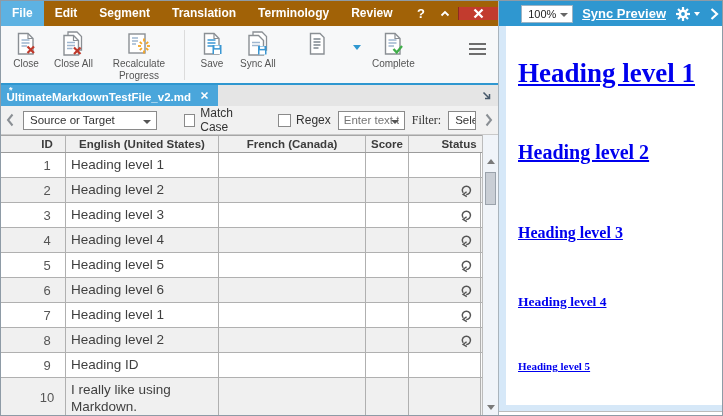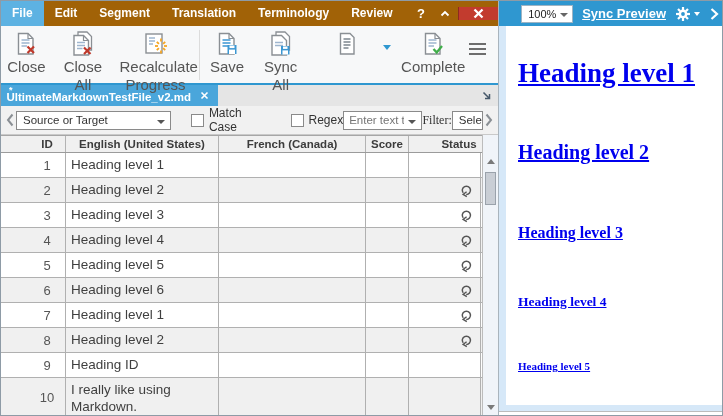--- a/index.html
+++ b/index.html
@@ -13,31 +13,31 @@
   #left-pane { position:absolute; left:0; top:0; width:497px; height:416px; display:flex; flex-direction:column; }
   .menubar { height:25px; background:#a16207; display:flex; align-items:stretch; flex:none; }
   .mitem { color:#fff; font-size:12px; font-weight:bold; padding:0 11px; line-height:25px; cursor:default; }
   .mitem.sel { background:#5db2e2; }
   .menubar-right { margin-left:auto; display:flex; align-items:center; }
   .help-q { color:#fff; font-weight:bold; font-size:13px; padding:0 7px; }
   .chev-up { padding:0 7px; display:flex; align-items:center; }
   .close-btn { width:40px; background:#c23b2e; border-left:1px solid #8e2a20; display:flex; align-items:center; justify-content:center; }
   .toolbar { height:57px; background:#f7f8f9; display:flex; align-items:flex-start; padding:3px 4px 0 2px; flex:none; }
   .tbtn { display:flex; flex-direction:column; align-items:center; padding:2px 5px 0; min-width:46px; position:relative; }
-  .tbtn .tlabel { font-size:15px; color:#555; text-align:center; line-height:1.2; margin-top:1px; max-width:72px; }
+  .tbtn .tlabel { font-size:10px; color:#555; text-align:center; line-height:1.2; margin-top:1px; max-width:72px; }
   .tsep { width:1px; background:#dcdcdc; height:50px; margin:1px 4px 0; }
   .dd-arrow { width:0; height:0; border-left:4px solid transparent; border-right:4px solid transparent; border-top:5px solid #2f97d0; position:absolute; right:-8px; top:16px; }
   .hamburger { margin-left:auto; margin-top:14px; margin-right:8px; display:flex; flex-direction:column; gap:3px; }
   .hamburger i { display:block; width:17px; height:2px; background:#6d6d6d; }
   .toolbar-underline { height:2px; background:#2f97d0; flex:none; }
   .tabbar { height:21px; background:#e5e5e5; display:flex; align-items:stretch; flex:none; }
   .tab { background:#4aa6db; color:#fff; font-size:11.5px; font-weight:bold; display:flex; align-items:center; gap:9px; padding:0 9px 0 8px; }
   .tab .mod { font-size:9px; vertical-align:super; position:relative; top:-3px; margin-right:-6px; }
   .dock-ico { margin-left:auto; align-self:center; margin-right:6px; }
-  .filterbar { height:29px; background:#f1f1f1; border-bottom:1px solid #c9c9c9; display:flex; align-items:center; padding:0 3px; flex:none; font-size:12px; color:#333; }
+  .filterbar { height:29px; background:#f1f1f1; border-bottom:1px solid #c9c9c9; display:flex; align-items:center; gap:7px; padding:0 3px; flex:none; font-size:12px; color:#333; }
   .combo { background:#fff; border:1px solid #8a8a8a; height:19px; display:flex; align-items:center; font-size:11.5px; color:#333; position:relative; padding:0 16px 0 6px; overflow:hidden; white-space:nowrap; }
   .combo .car { position:absolute; right:5px; top:8px; width:0; height:0; border-left:4px solid transparent; border-right:4px solid transparent; border-top:4px solid #555; }
   .scope-combo { width:160px; }
   .search-combo { width:82px; padding:0; }
   .search-combo input { border:none; outline:none; width:60px; height:17px; font-size:11.5px; font-family:"Liberation Sans",sans-serif; color:#333; padding-left:5px; background:transparent; }
   .filter-combo { width:32px; padding-right:2px; }
   .cbgroup { display:flex; align-items:center; gap:5px;margin-left:20px; }
   .cb { width:13px; height:13px; background:#fff; border:1px solid #8a8a8a; }
   .scroll-chev { display:flex; align-items:center; padding:0 1px; }
   

